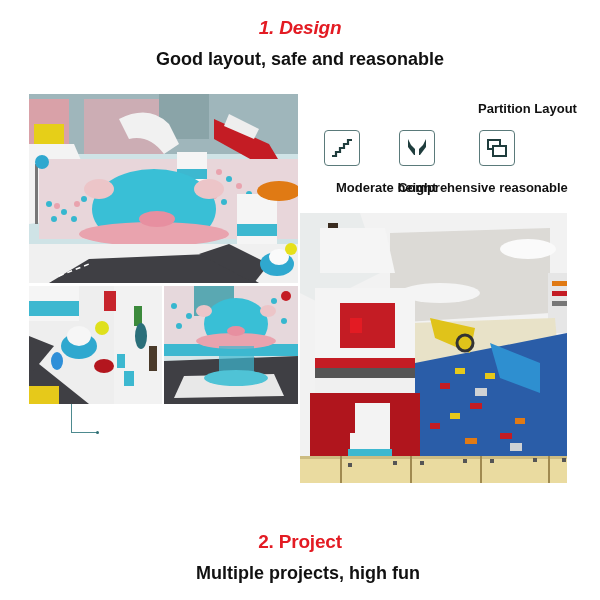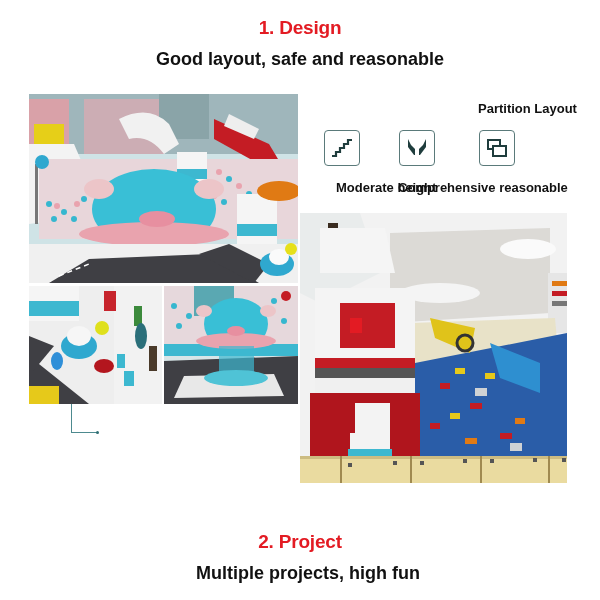--- a/index.html
+++ b/index.html
@@ -20,21 +20,21 @@
     .icon-box {
       width: 36px; height: 36px; border: 1.5px solid #5a7a7a; border-radius: 4px; background: #fff;
       display: flex; align-items: center; justify-content: center; box-sizing: border-box;
     }
     .photo { overflow: hidden; }
     .photo svg { display: block; width: 100%; height: 100%; }
   </style>
 </head>
 <body>
 
-<div class="abs section-num" style="top:17px;">1. Design</div>
+<div class="abs section-num" style="top:17px;font-style:italic;">1. Design</div>
 <div class="abs section-sub" style="top:49px;">Good layout, safe and reasonable</div>
 
 <div class="abs photo" style="left:29px; top:94px; width:269px; height:189px;">
   <svg viewBox="0 0 269 189" preserveAspectRatio="none">
     <rect width="269" height="189" fill="#cfe3e6"></rect>
 
     <rect x="0" y="0" width="269" height="60" fill="#9fb6bb"></rect>
     <rect x="0" y="5" width="40" height="45" fill="#d9a1a8"></rect>
     <rect x="5" y="30" width="30" height="20" fill="#e6cf18"></rect>
     <rect x="55" y="5" width="80" height="55" fill="#e0aab0" opacity="0.7"></rect>

